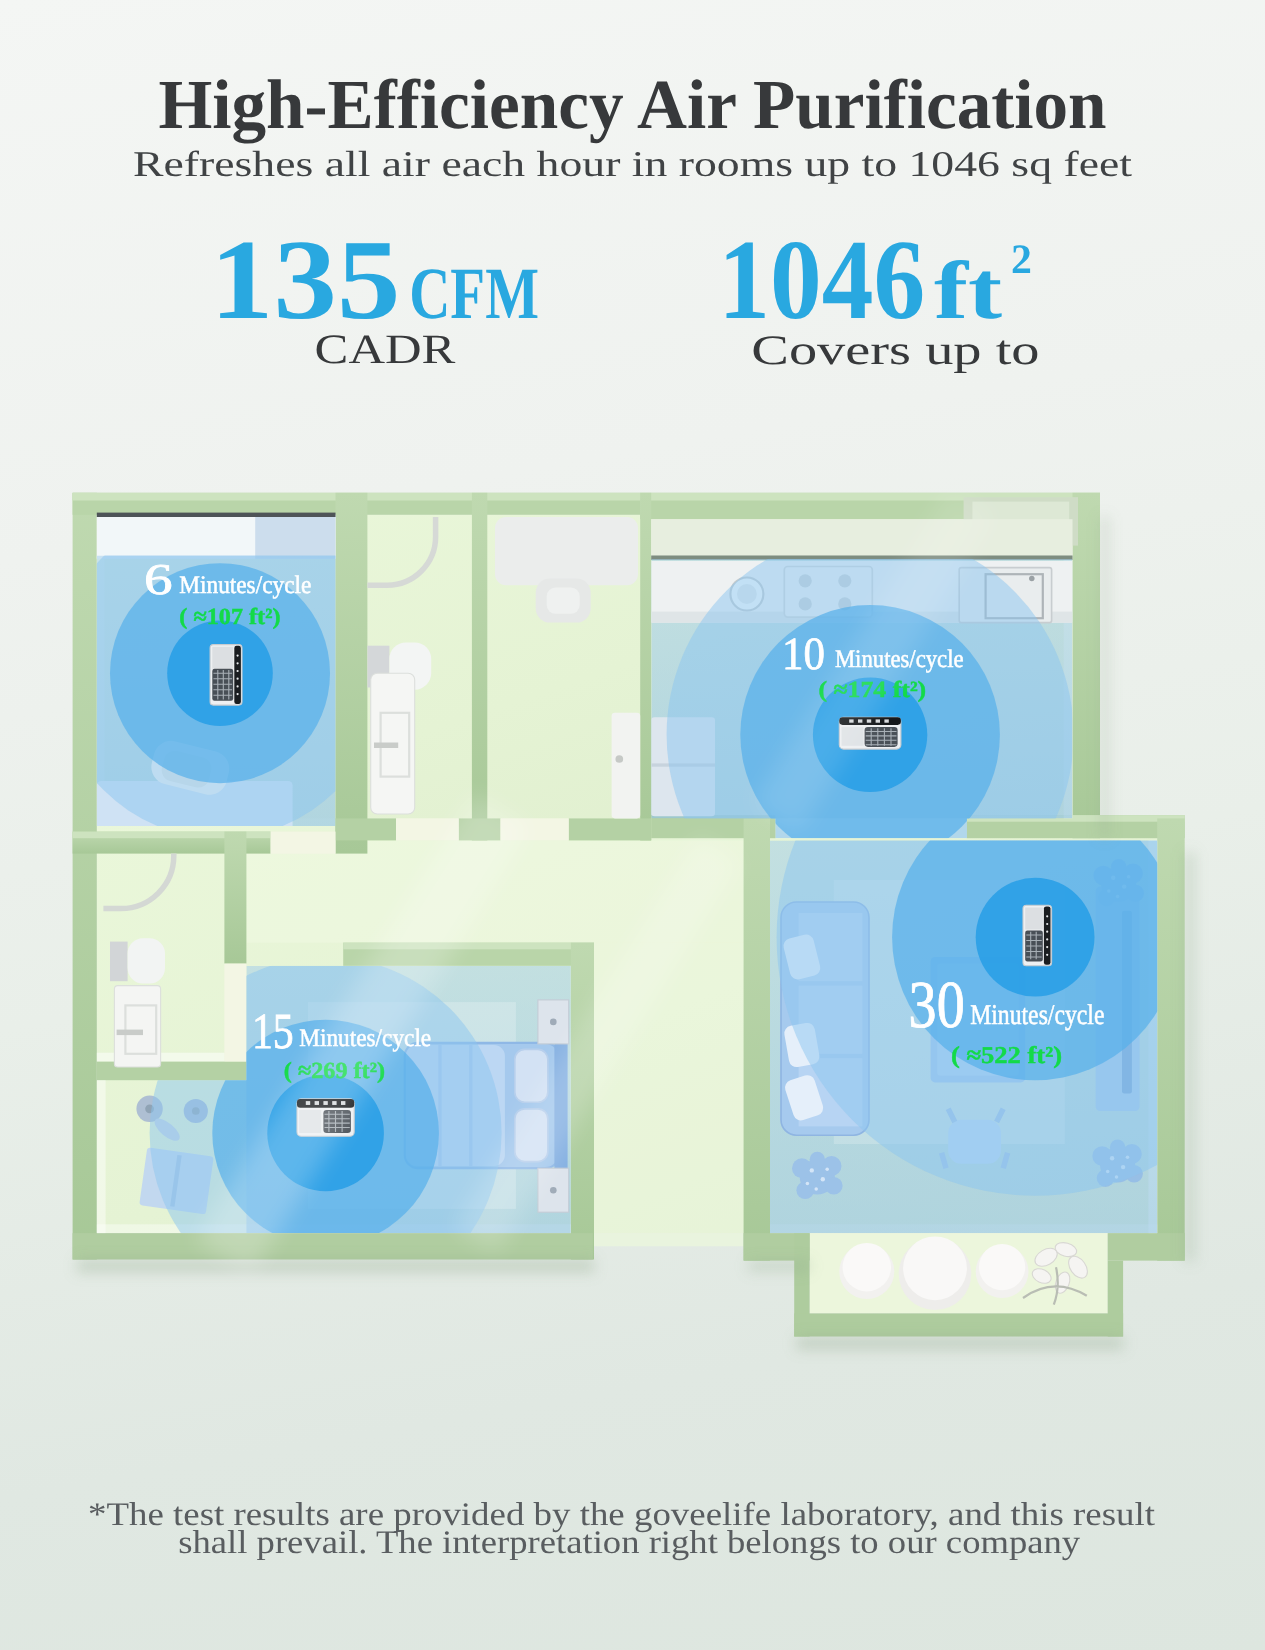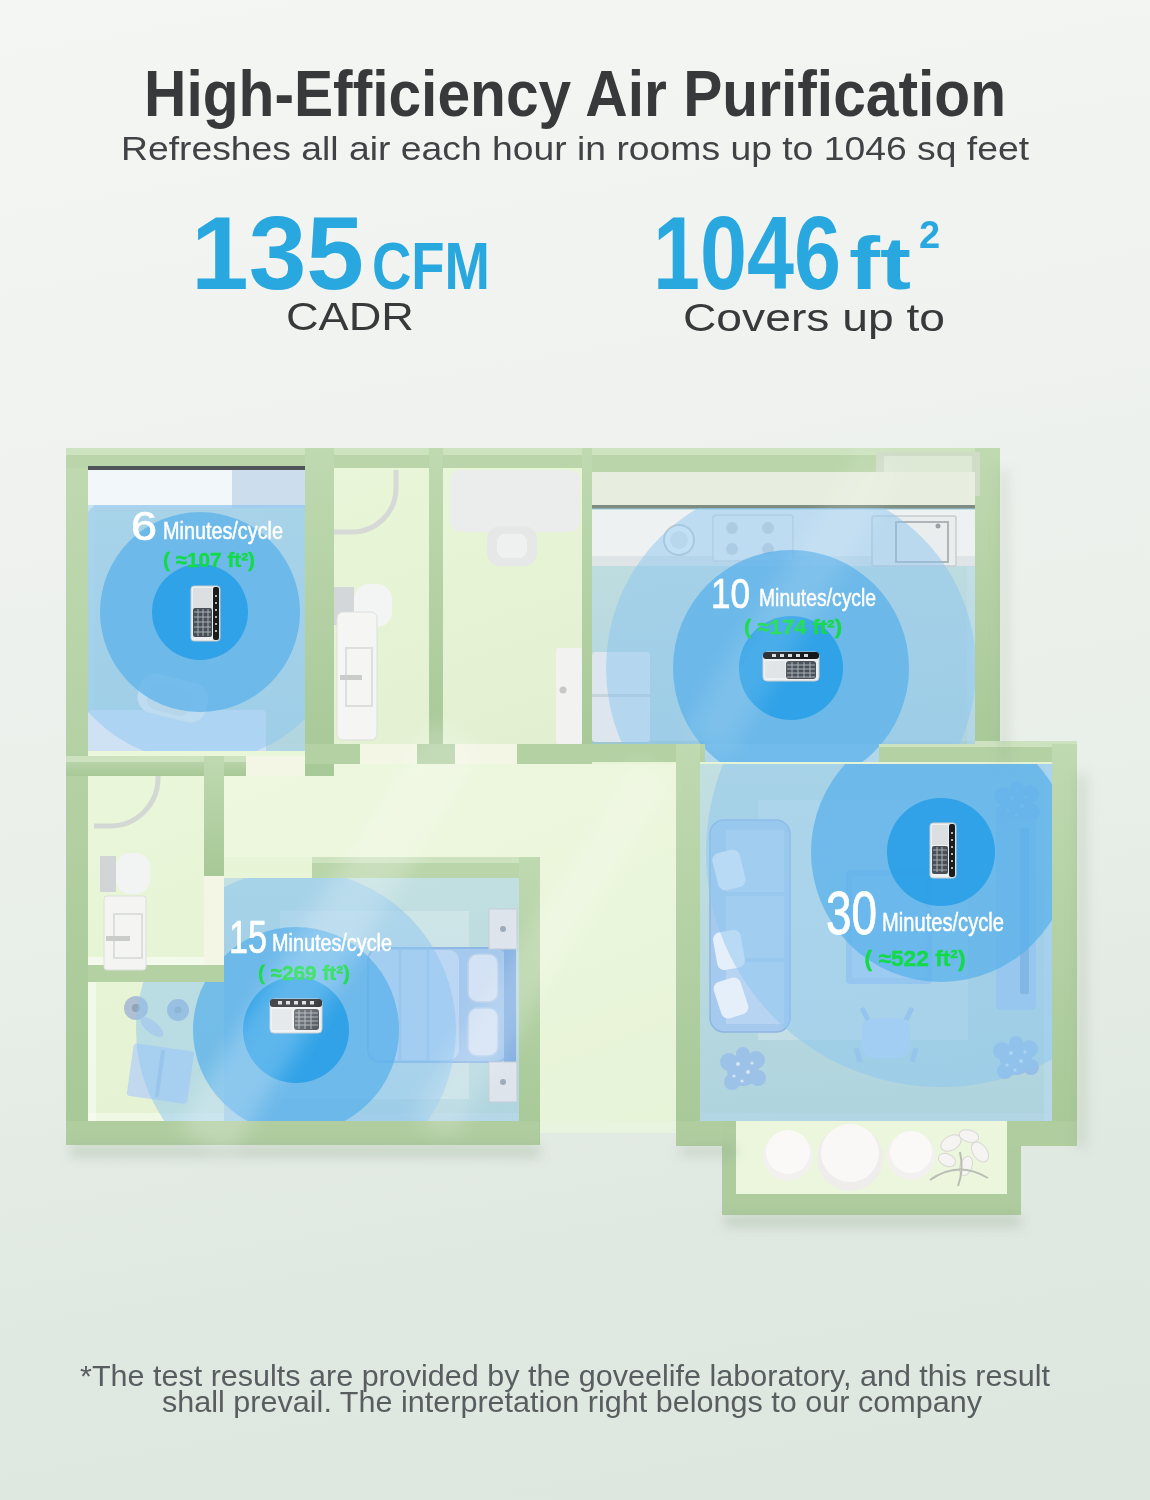--- a/index.html
+++ b/index.html
@@ -1,18 +1,18 @@
 <!DOCTYPE html>
 <html><head>
 <meta charset="utf-8">
 <style>
   html,body{margin:0;padding:0;}
   .page{position:relative;width:1150px;height:1500px;overflow:hidden;
     background:linear-gradient(170deg,#f4f6f4 0%,#eff2ef 30%,#e9efe9 55%,#e0e8e2 80%,#dde6df 100%);
-    font-family:Liberation Sans, sans-serif;}
+    font-family:Liberation Serif, serif;}
   svg{position:absolute;left:0;top:0;}
 </style>
 </head>
 <body>
 <div class="page">
 <svg width="1150" height="1500" viewBox="0 0 1150 1500">
 <defs>
   <linearGradient id="floorG" x1="0" y1="0" x2="1" y2="1">
     <stop offset="0" stop-color="#eaf7da"></stop>
           <stop offset="0.5" stop-color="#e5f3d4"></stop>

